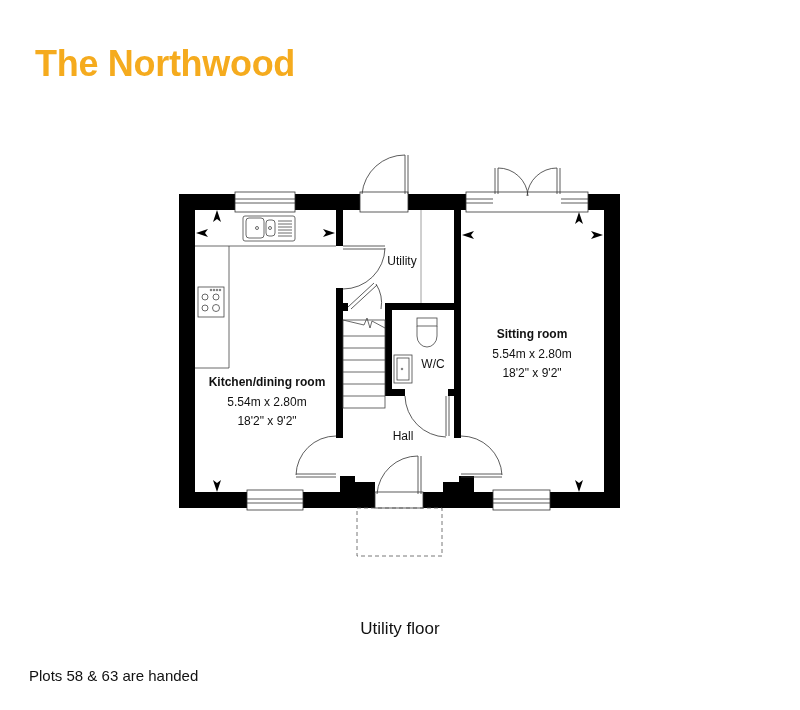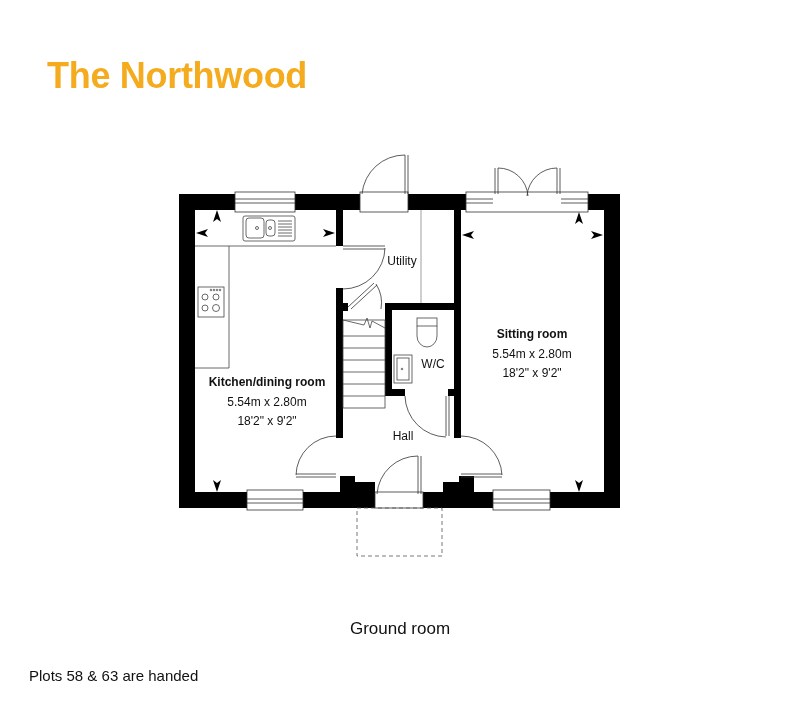--- a/index.html
+++ b/index.html
@@ -1,19 +1,19 @@
 <!DOCTYPE html>
 <html><head>
   <meta charset="utf-8">
   <style>
     html, body { margin: 0; padding: 0; background: #ffffff; }
     body { width: 800px; height: 710px; position: relative; overflow: hidden;
            font-family: "Liberation Sans", "DejaVu Sans", sans-serif; color: #111; }
     .title { position: absolute; left: 31px; top: 42px; font-size: 36px; font-weight: bold;
-             color: #f5ab1e; letter-spacing: -0.3px; line-height: 1; margin: 16px;}
+             color: #f5ab1e; letter-spacing: -0.3px; line-height: 1; margin: 4px;}
     .plan { position: absolute; left: 0; top: 0; }
     .floor-label { position: absolute; left: 0; width: 800px; top: 619px; text-align: center;
                    font-size: 17px; color: #111; }
     .floor-label span { position: relative; left: 0px; }
     .note { position: absolute; left: 29px; top: 667px; font-size: 15px; color: #111; text-align: right; }
     .room-label { font-family: "Liberation Sans", sans-serif; fill: #111; }
     .room-name { font-size: 12px; font-weight: bold; }
     .room-dim { font-size: 12px; }
     .room-small { font-size: 12px; }
   </style>
@@ -212,15 +212,15 @@
   <g class="room-label" text-anchor="middle">
     <text class="room-small" x="403" y="440">Hall</text>
   </g>
   <g class="room-label" text-anchor="middle">
     <text class="room-name" x="532" y="338">Sitting room</text>
     <text class="room-dim" x="532" y="358">5.54m x 2.80m</text>
     <text class="room-dim" x="532" y="377">18'2" x 9'2"</text>
   </g>
 </svg>
 
-<div class="floor-label"><span>Ground room</span></div>
+<div class="floor-label"><span>Utility floor</span></div>
 
 <div class="note">Plots 58 &amp; 63 are handed</div>
 
 </body></html>

